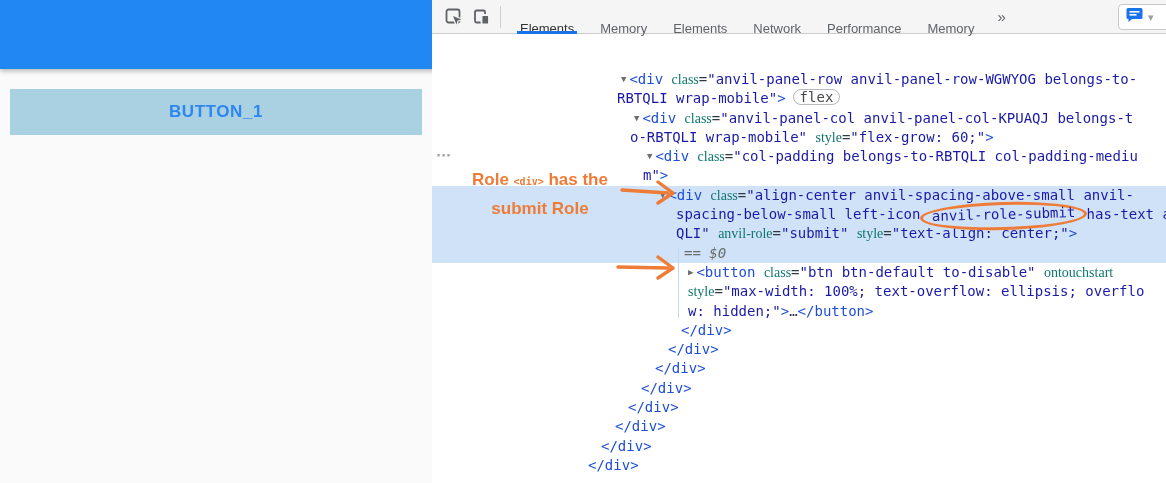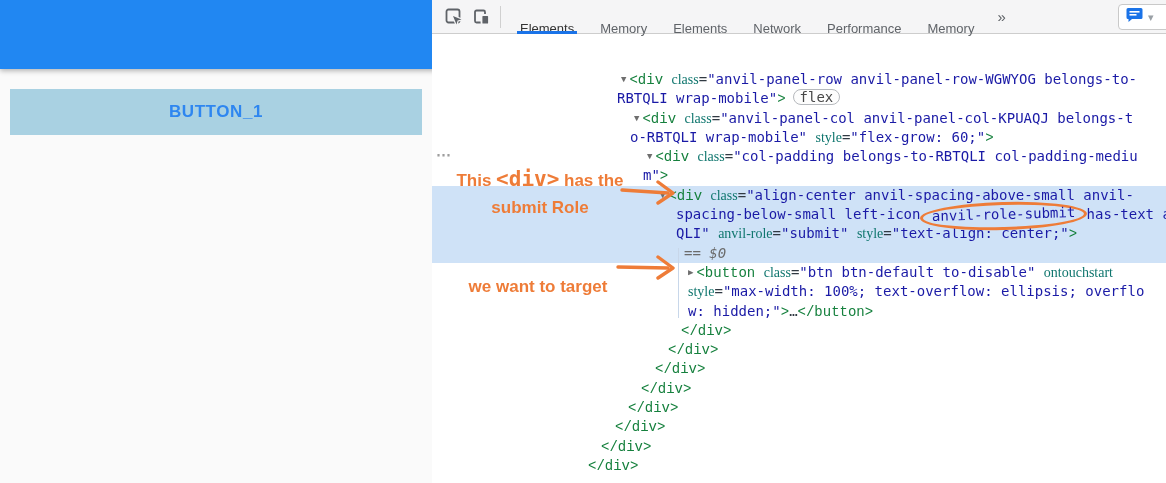--- a/index.html
+++ b/index.html
@@ -33,39 +33,39 @@
               border:1px solid #c9c9c9; border-radius:4px; display:flex; align-items:center;
               padding-left:7px; cursor:pointer; }
   .chat-caret { color:#9aa0a6; font-size:11px; margin-left:5px; }
 
   
   .dom-tree { position:relative; padding-top:36px;
               font-family:"DejaVu Sans Mono", monospace; font-size:14px; }
   .code-line { height:19.3px; line-height:19.3px; white-space:pre; cursor:default; }
   .code-line.hl { background:#cfe2f7; }
   .arw { color:#6e6e6e; font-size:9px; vertical-align:2px; margin-right:3px; }
-  .tag { color:#15803d;font-family:Liberation Mono, monospace; }
+  .tag { color:#1d4ed8; }
   .att { color:#0f766e;font-family:Liberation Serif, serif; }
   .val { color:#1a1aa6; }
   .pln { color:#303942; }
   .eq  { color:#6b6b6b; }
   .dollar { color:#6b6b6b; font-style:italic; }
   .badge { display:inline-block; font-size:14px; line-height:14px; color:#474747;
            background:#fdfdfd; border:1px solid #b6b9bd; border-radius:8px;
            padding:0 6px; margin-left:7px; vertical-align:1px; cursor:pointer; }
   .ring { display:inline-block; border:3px solid #ee7c38; border-radius:50%;
           padding:0px 9px 3px; margin:-3px -9px -6px; transform:rotate(-1.6deg); }
   .guide { position:absolute; width:1px; background:#c8d7ea; }
 
   
   .gutter-dots { position:absolute; left:436px; top:146px; color:#9e9e9e; font-size:15px;
                  letter-spacing:1px; font-weight:bold; }
   .note { position:absolute; width:186px; text-align:center; color:#ee7c38;
           font-weight:bold; font-size:17px; line-height:27px; }
-  .note .mono { font-family:"DejaVu Sans Mono", monospace; font-size:21px; }
+  .note .mono { font-family:"DejaVu Sans Mono", monospace; font-size:10px; }
   .ann-arrow { position:absolute; }
 </style>
 </head>
 <body>
 
 <div class="page-pane">
   <div class="page-header"></div>
   <div class="page-button">BUTTON_1</div>
 </div>
 
@@ -129,28 +129,27 @@
       <div class="code-line" style="padding-left: 183px;"><span class="tag">&lt;/div&gt;</span></div>
       <div class="code-line" style="padding-left: 169px;"><span class="tag">&lt;/div&gt;</span></div>
       <div class="code-line" style="padding-left: 156px;"><span class="tag">&lt;/div&gt;</span></div>
     </div>
   <div class="guide" style="left:246px; top:248px; height:70px;"></div>
 </div>
 
 <div class="gutter-dots">⋯</div>
 
 <div class="note" style="left:447px; top:166px;">
-  <span>This </span><span class="mono">&lt;div&gt;</span><span> has the</span><br>
+  <span>Role </span><span class="mono">&lt;div&gt;</span><span> has the</span><br>
   <span>submit Role</span>
 </div>
 <svg class="ann-arrow" style="left:620px; top:180px;" width="62" height="26" viewBox="0 0 62 26">
   <path d="M2 10 L48 13" stroke="#ee7c38" stroke-width="3.4" fill="none" stroke-linecap="round"></path>
   <path d="M38 2 L53 13 L38 23" stroke="#ee7c38" stroke-width="3.4" fill="none" stroke-linecap="round" stroke-linejoin="round"></path>
 </svg>
 
 <div class="note" style="left:445px; top:246px;">
   <br>
-  <span>we want to target</span>
 </div>
 <svg class="ann-arrow" style="left:616px; top:255px;" width="66" height="26" viewBox="0 0 66 26">
   <path d="M2 12 L52 13" stroke="#ee7c38" stroke-width="3.4" fill="none" stroke-linecap="round"></path>
   <path d="M42 2 L57 13 L42 23" stroke="#ee7c38" stroke-width="3.4" fill="none" stroke-linecap="round" stroke-linejoin="round"></path>
 </svg>
 
 </body></html>

